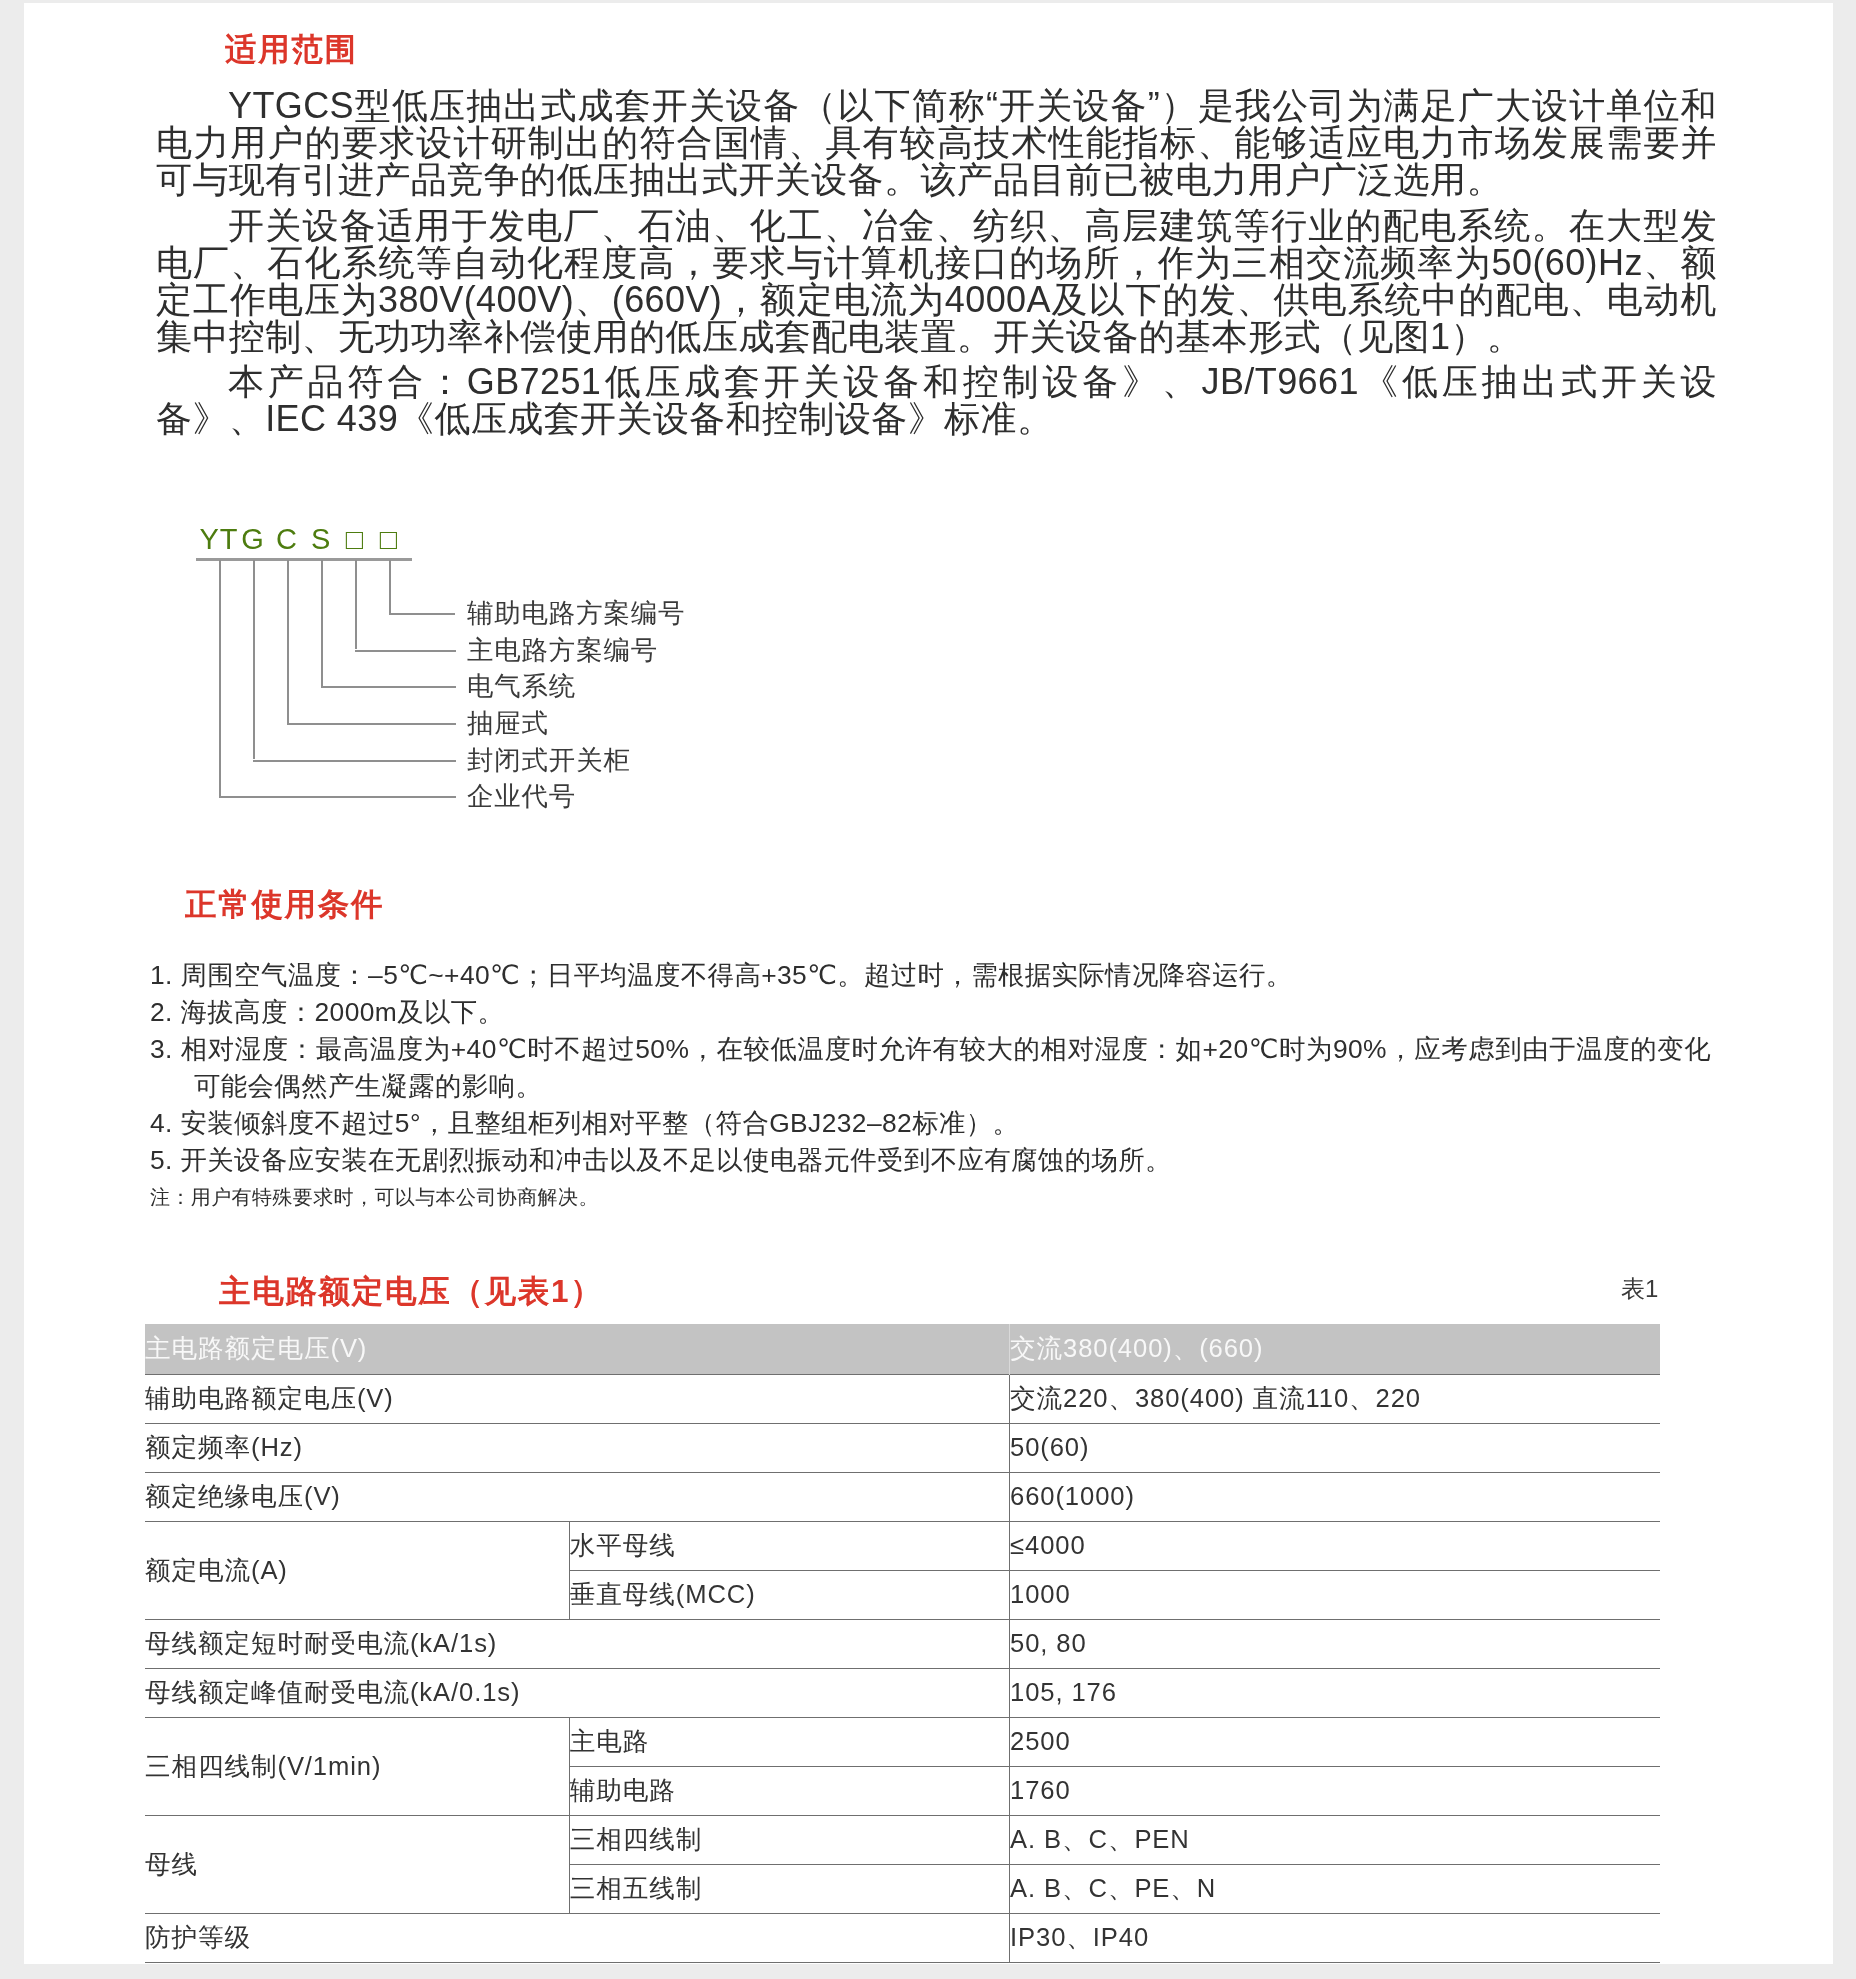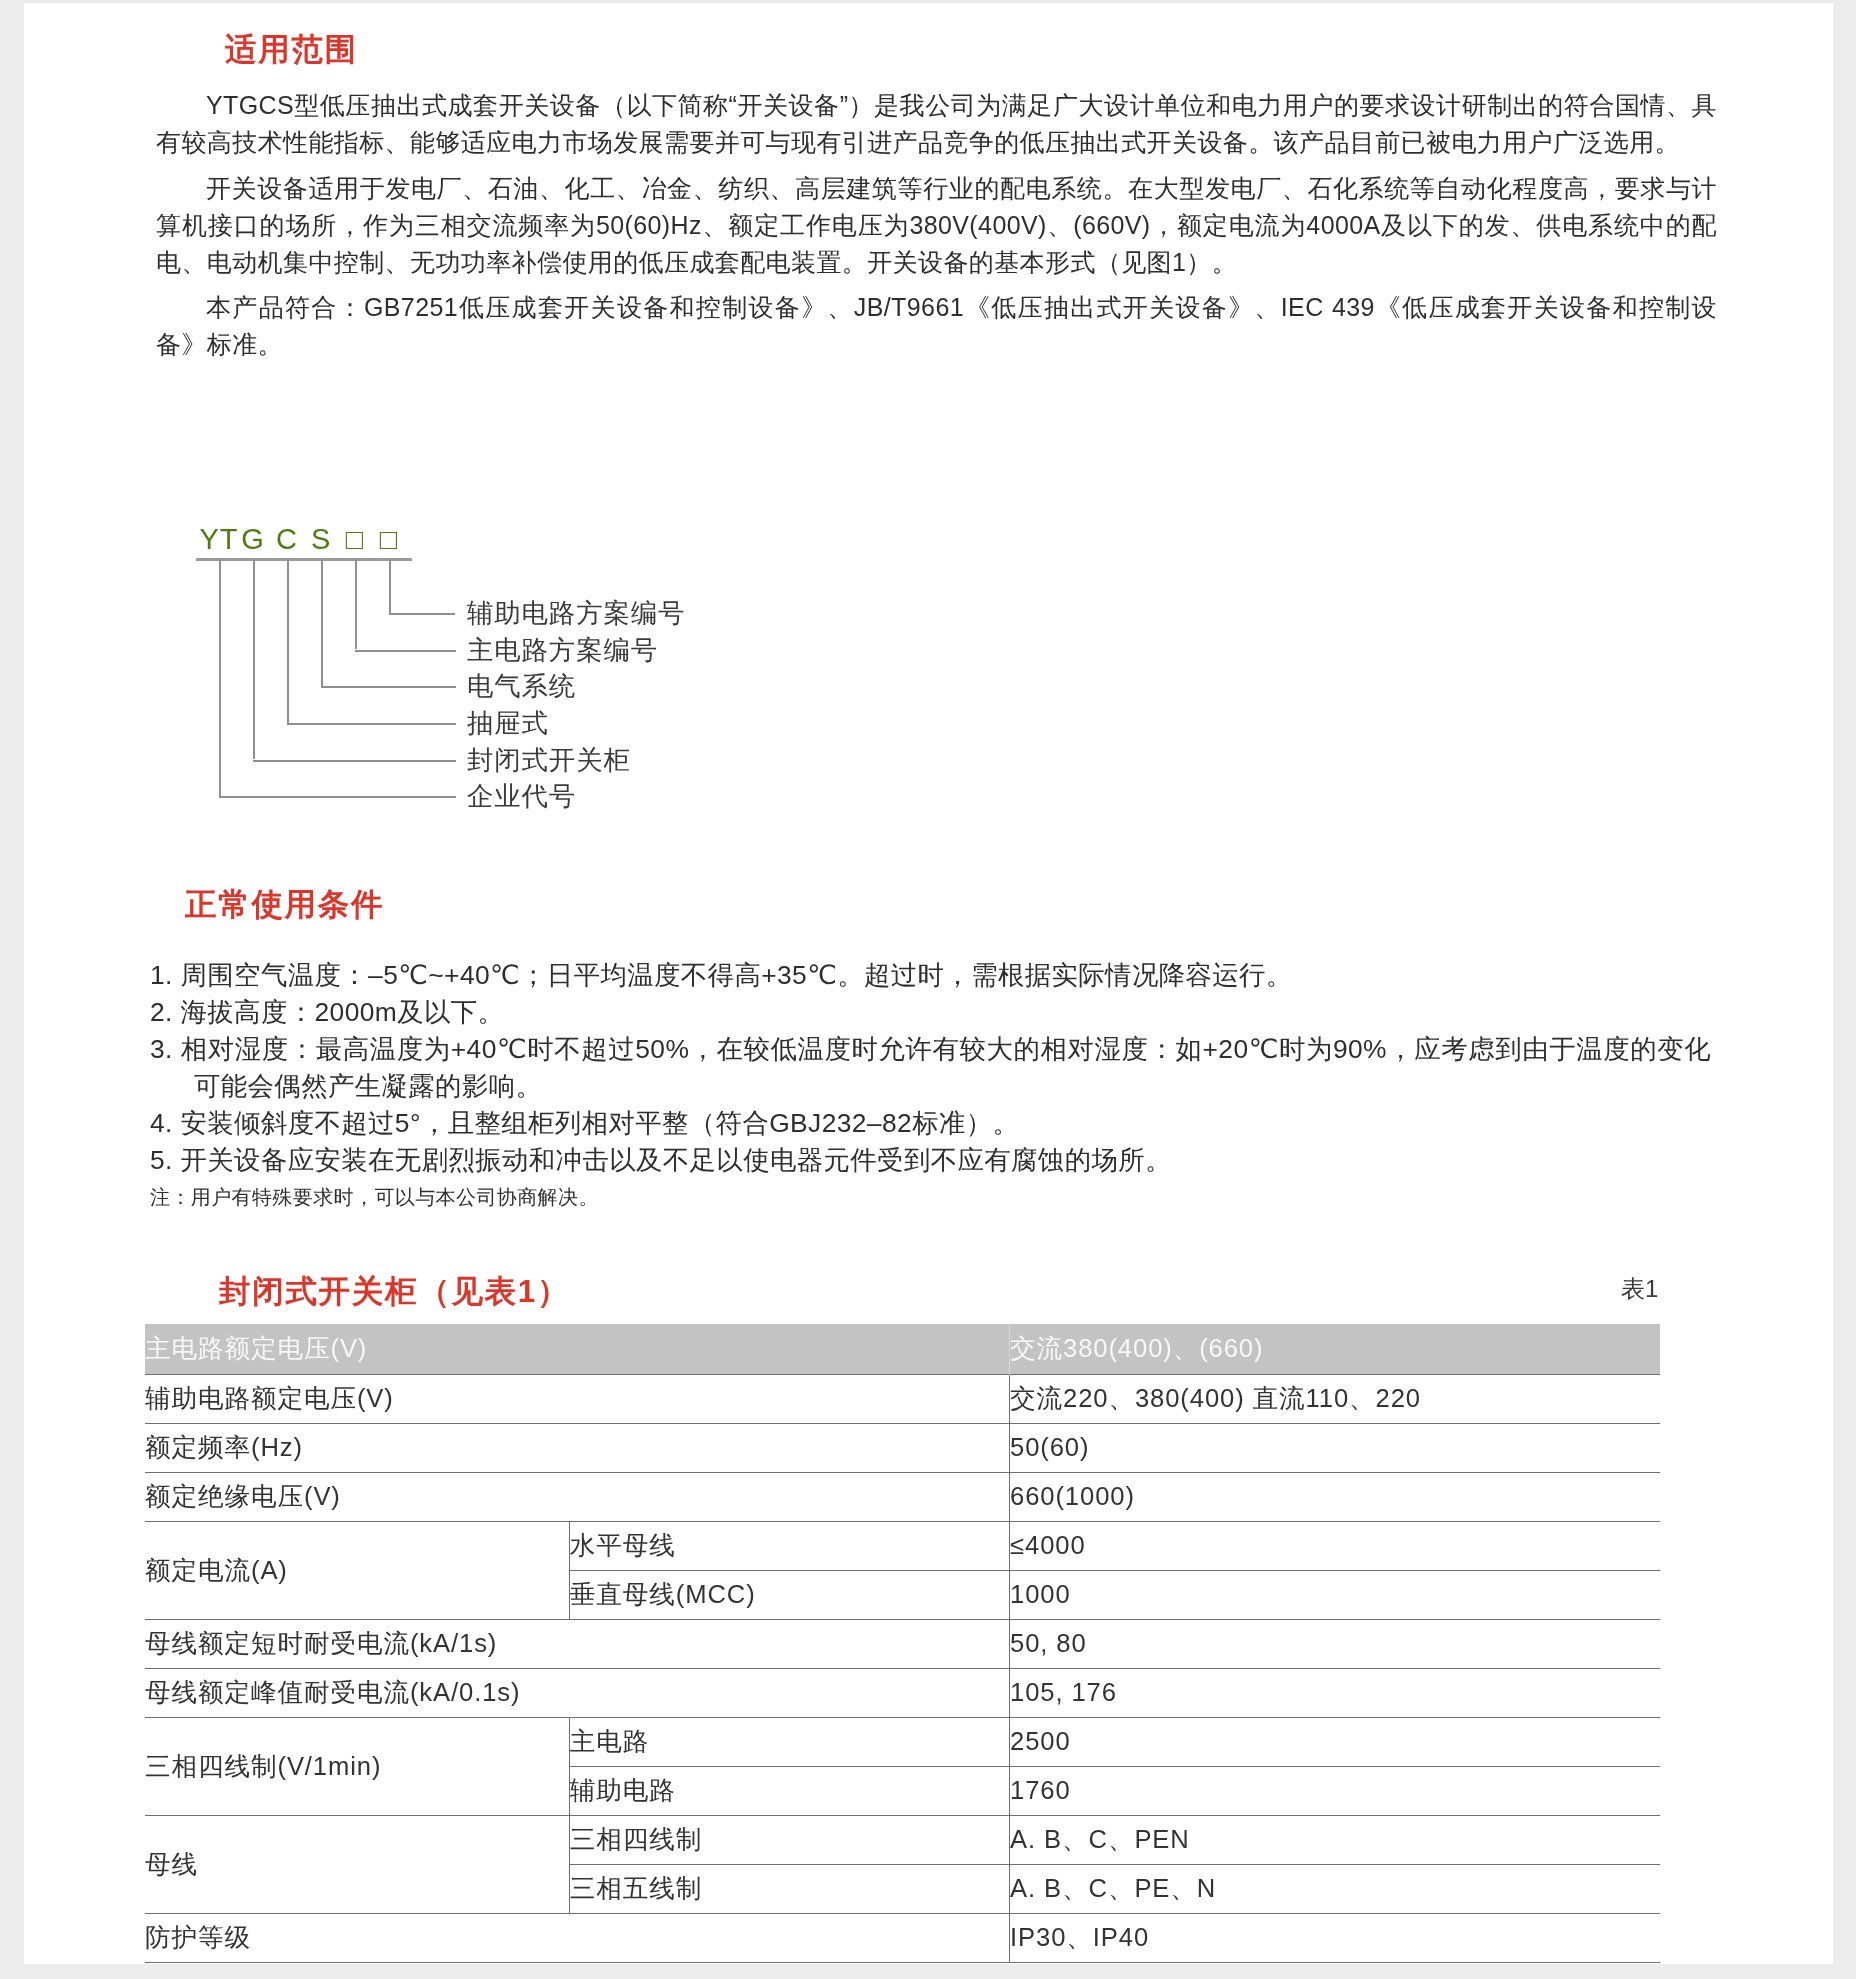--- a/index.html
+++ b/index.html
@@ -9,21 +9,21 @@
   }
   .sheet{position:absolute;left:24px;top:3.4px;width:1809px;height:1961px;background:#ffffff;}
   section{position:absolute;}
   .sec-title{
     margin:0;font-size:31.5px;font-weight:bold;color:#dc362a;letter-spacing:1.7px;line-height:37px;
   }
   
   #sec-scope{left:156px;top:31px;width:1561px;}
   #sec-scope .sec-title{margin-left:69px;margin-bottom:19px;}
   .para{
-    margin:0;font-size:25px;line-height:37px;color:#2e2e2e;
+    margin:0;font-size:36px;line-height:37px;color:#2e2e2e;
     text-indent:2em;text-align:justify;letter-spacing:0.4px;
   }
   .para + .para{margin-top:8.5px;}
   
   #sec-model{left:0;top:470px;width:1857px;height:383px;}
   #sec-model .sec-title{margin-left:219px;}
   .diagram{position:absolute;left:0;top:0;width:1857px;height:383px;}
   .code-letter{
     position:absolute;transform:translateX(-50%);top:53px;font-size:29px;color:#4d7c0f;
     letter-spacing:0.9px;white-space:nowrap;
@@ -118,21 +118,21 @@
         <div class="cond-item">1. 周围空气温度：–5℃~+40℃；日平均温度不得高+35℃。超过时，需根据实际情况降容运行。</div>
         <div class="cond-item">2. 海拔高度：2000m及以下。</div>
         <div class="cond-item">3. 相对湿度：最高温度为+40℃时不超过50%，在较低温度时允许有较大的相对湿度：如+20℃时为90%，应考虑到由于温度的变化可能会偶然产生凝露的影响。</div>
         <div class="cond-item">4. 安装倾斜度不超过5°，且整组柜列相对平整（符合GBJ232–82标准）。</div>
         <div class="cond-item">5. 开关设备应安装在无剧烈振动和冲击以及不足以使电器元件受到不应有腐蚀的场所。</div>
       </div>
     <div class="cond-note">注：用户有特殊要求时，可以与本公司协商解决。</div>
   </section>
 
   <section id="sec-params">
-    <h2 class="sec-title">封闭式开关柜（见表1）</h2>
+    <h2 class="sec-title">主电路额定电压（见表1）</h2>
     <div class="table-tag">表1</div>
     <table class="params">
       <colgroup>
           <col style="width:424px">
           <col style="width:440px">
           <col style="width:650px">
         </colgroup>
       <tbody>
           <tr class="header-row">
             <td class="c-label" colspan="2">主电路额定电压(V)</td>

